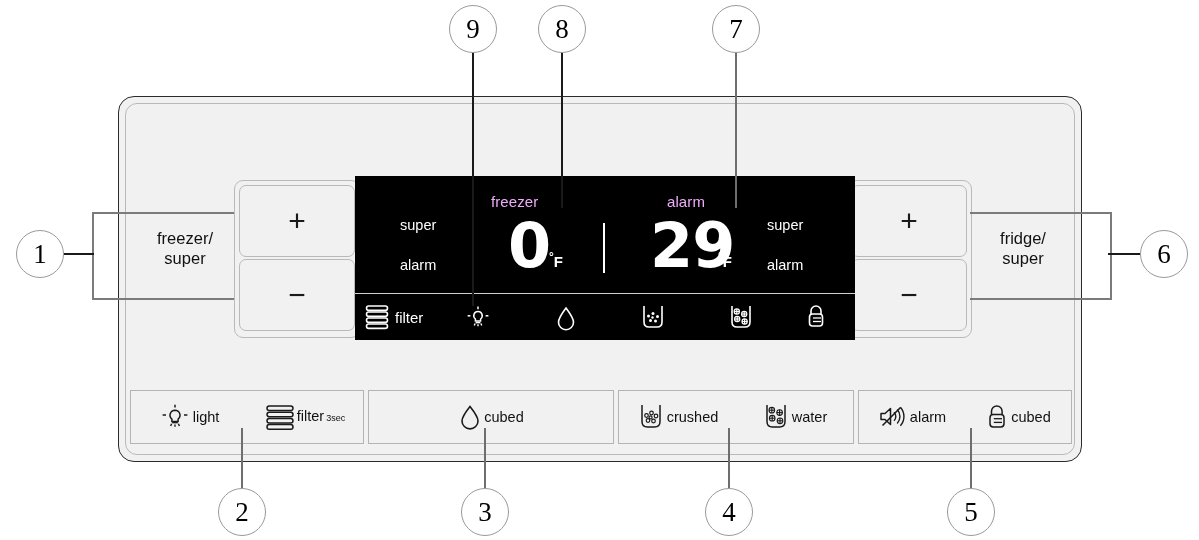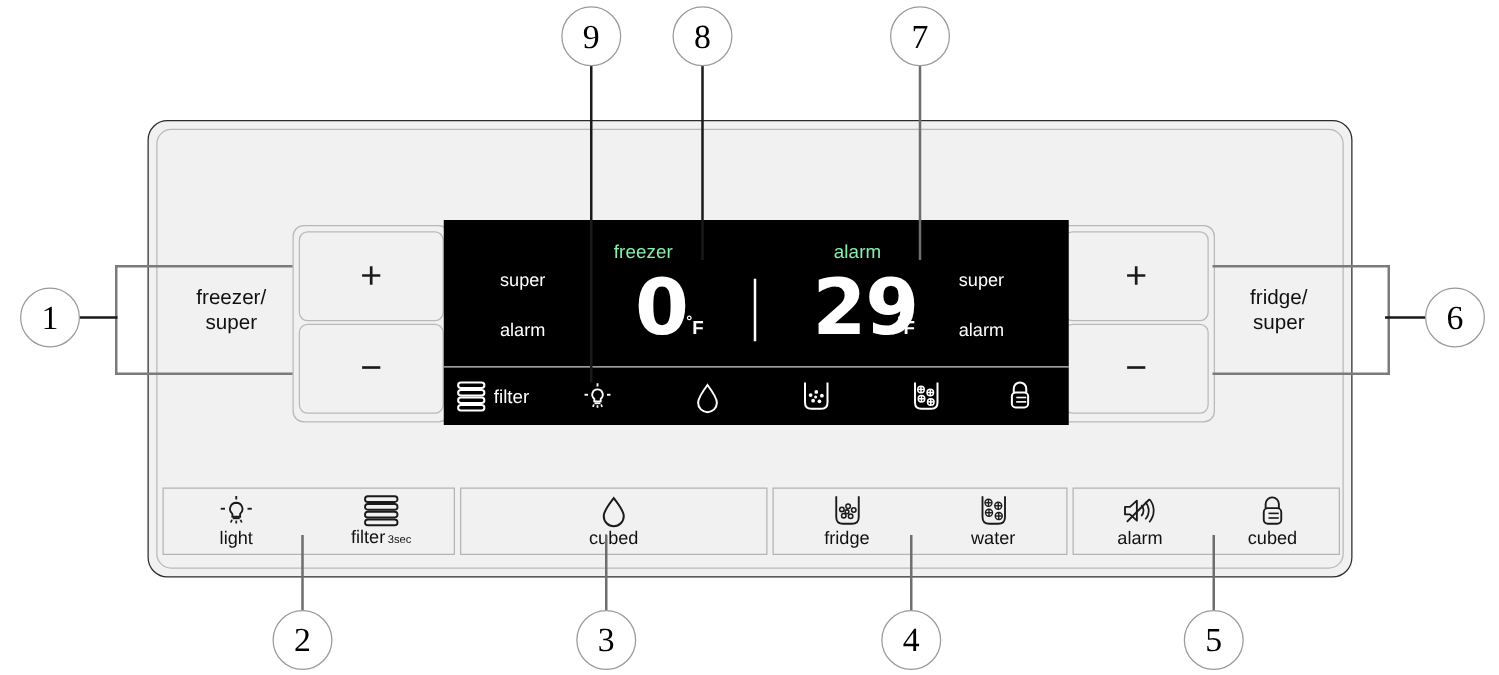--- a/index.html
+++ b/index.html
@@ -28,37 +28,37 @@
   .keyblock{position:absolute;border:1.1px solid #b9b9b9;border-radius:9px;background:#f1f1f1;}
   .keyblock-in{position:absolute;border:1.1px solid #b9b9b9;border-radius:7px;background:#f1f1f1;
                display:flex;align-items:center;justify-content:center;}
   .sign{font-size:30px;line-height:1;color:#1a1a1a;font-weight:400;}
 
   .side-label{position:absolute;text-align:center;font-size:16.5px;line-height:20px;color:#111;}
 
   
   .lcd{position:absolute;left:355px;top:176px;width:500px;height:164px;background:#000;}
   .lcd-sep{position:absolute;left:0;top:117px;width:100%;height:1px;background:#cfcfcf;}
-  .lcd-txt{position:absolute;color:#86efac;font-size:15px;line-height:16px;letter-spacing:.1px;}
+  .lcd-txt{position:absolute;color:#f0abfc;font-size:15px;line-height:16px;letter-spacing:.1px;}
   .lcd-small{position:absolute;color:#fff;font-size:14.5px;line-height:15px;}
 
   .seg{position:absolute;color:#fff;font-weight:700;letter-spacing:-1px;
        font-family:"DejaVu Sans",sans-serif;}
   .deg{position:absolute;color:#fff;font-weight:700;font-size:15px;}
   .deg .circ{font-size:12px;vertical-align:super;}
   .vbar{position:absolute;background:#fff;width:2px;}
 
   .sbar{position:absolute;display:flex;align-items:center;color:#fff;}
   .sbar-label{font-size:15px;margin-left:6px;}
 
   
   .btn-row{position:absolute;left:130px;top:390px;width:940px;height:52px;}
   .btn-grp{position:absolute;top:0;height:52px;border:1.1px solid #b4b4b4;background:#f1f1f1;
            display:flex;align-items:stretch;}
-  .btn-cell{flex:1;display:flex;flex-direction:column;align-items:center;
+  .btn-cell{flex:1;display:flex;flex-direction:row;align-items:center;
             justify-content:center;gap:2px;}
   .btn-ico{height:26px;display:flex;align-items:flex-end;justify-content:center;}
   .btn-lab{font-size:14.5px;line-height:15px;color:#111;white-space:nowrap;}
   .sub3{font-size:9px;vertical-align:baseline;margin-left:2px;color:#111;}
 
   svg{display:block;overflow:visible;}
 </style>
 </head>
 <body>
 
@@ -239,21 +239,21 @@
             <g fill="none" stroke="#1a1a1a" stroke-width="1.2">
               <circle cx="9.5" cy="11.5" r="1.8"></circle>
               <circle cx="14.5" cy="9" r="1.8"></circle>
               <circle cx="19" cy="12" r="1.8"></circle>
               <circle cx="11" cy="16.5" r="1.8"></circle>
               <circle cx="16.5" cy="17" r="1.8"></circle>
               <circle cx="13.6" cy="13.4" r="1.5"></circle>
             </g>
           </svg>
         </div>
-        <div class="btn-lab">fridge</div>
+        <div class="btn-lab">crushed</div>
       </div>
       <div class="btn-cell">
         <div class="btn-ico">
           <svg width="28" height="26" viewBox="0 0 28 26">
             <path d="M5 1 L5 17.5 Q5 23 10.5 23 L17.5 23 Q23 23 23 17.5 L23 1" fill="none" stroke="#1a1a1a" stroke-width="1.5"></path>
             <g fill="none" stroke="#1a1a1a" stroke-width="1.1">
               <circle cx="9.8" cy="6.2" r="2.8"></circle>
               <circle cx="17.6" cy="8.6" r="2.8"></circle>
               <circle cx="10.2" cy="14.2" r="2.8"></circle>
               <circle cx="18" cy="16.8" r="2.8"></circle>

